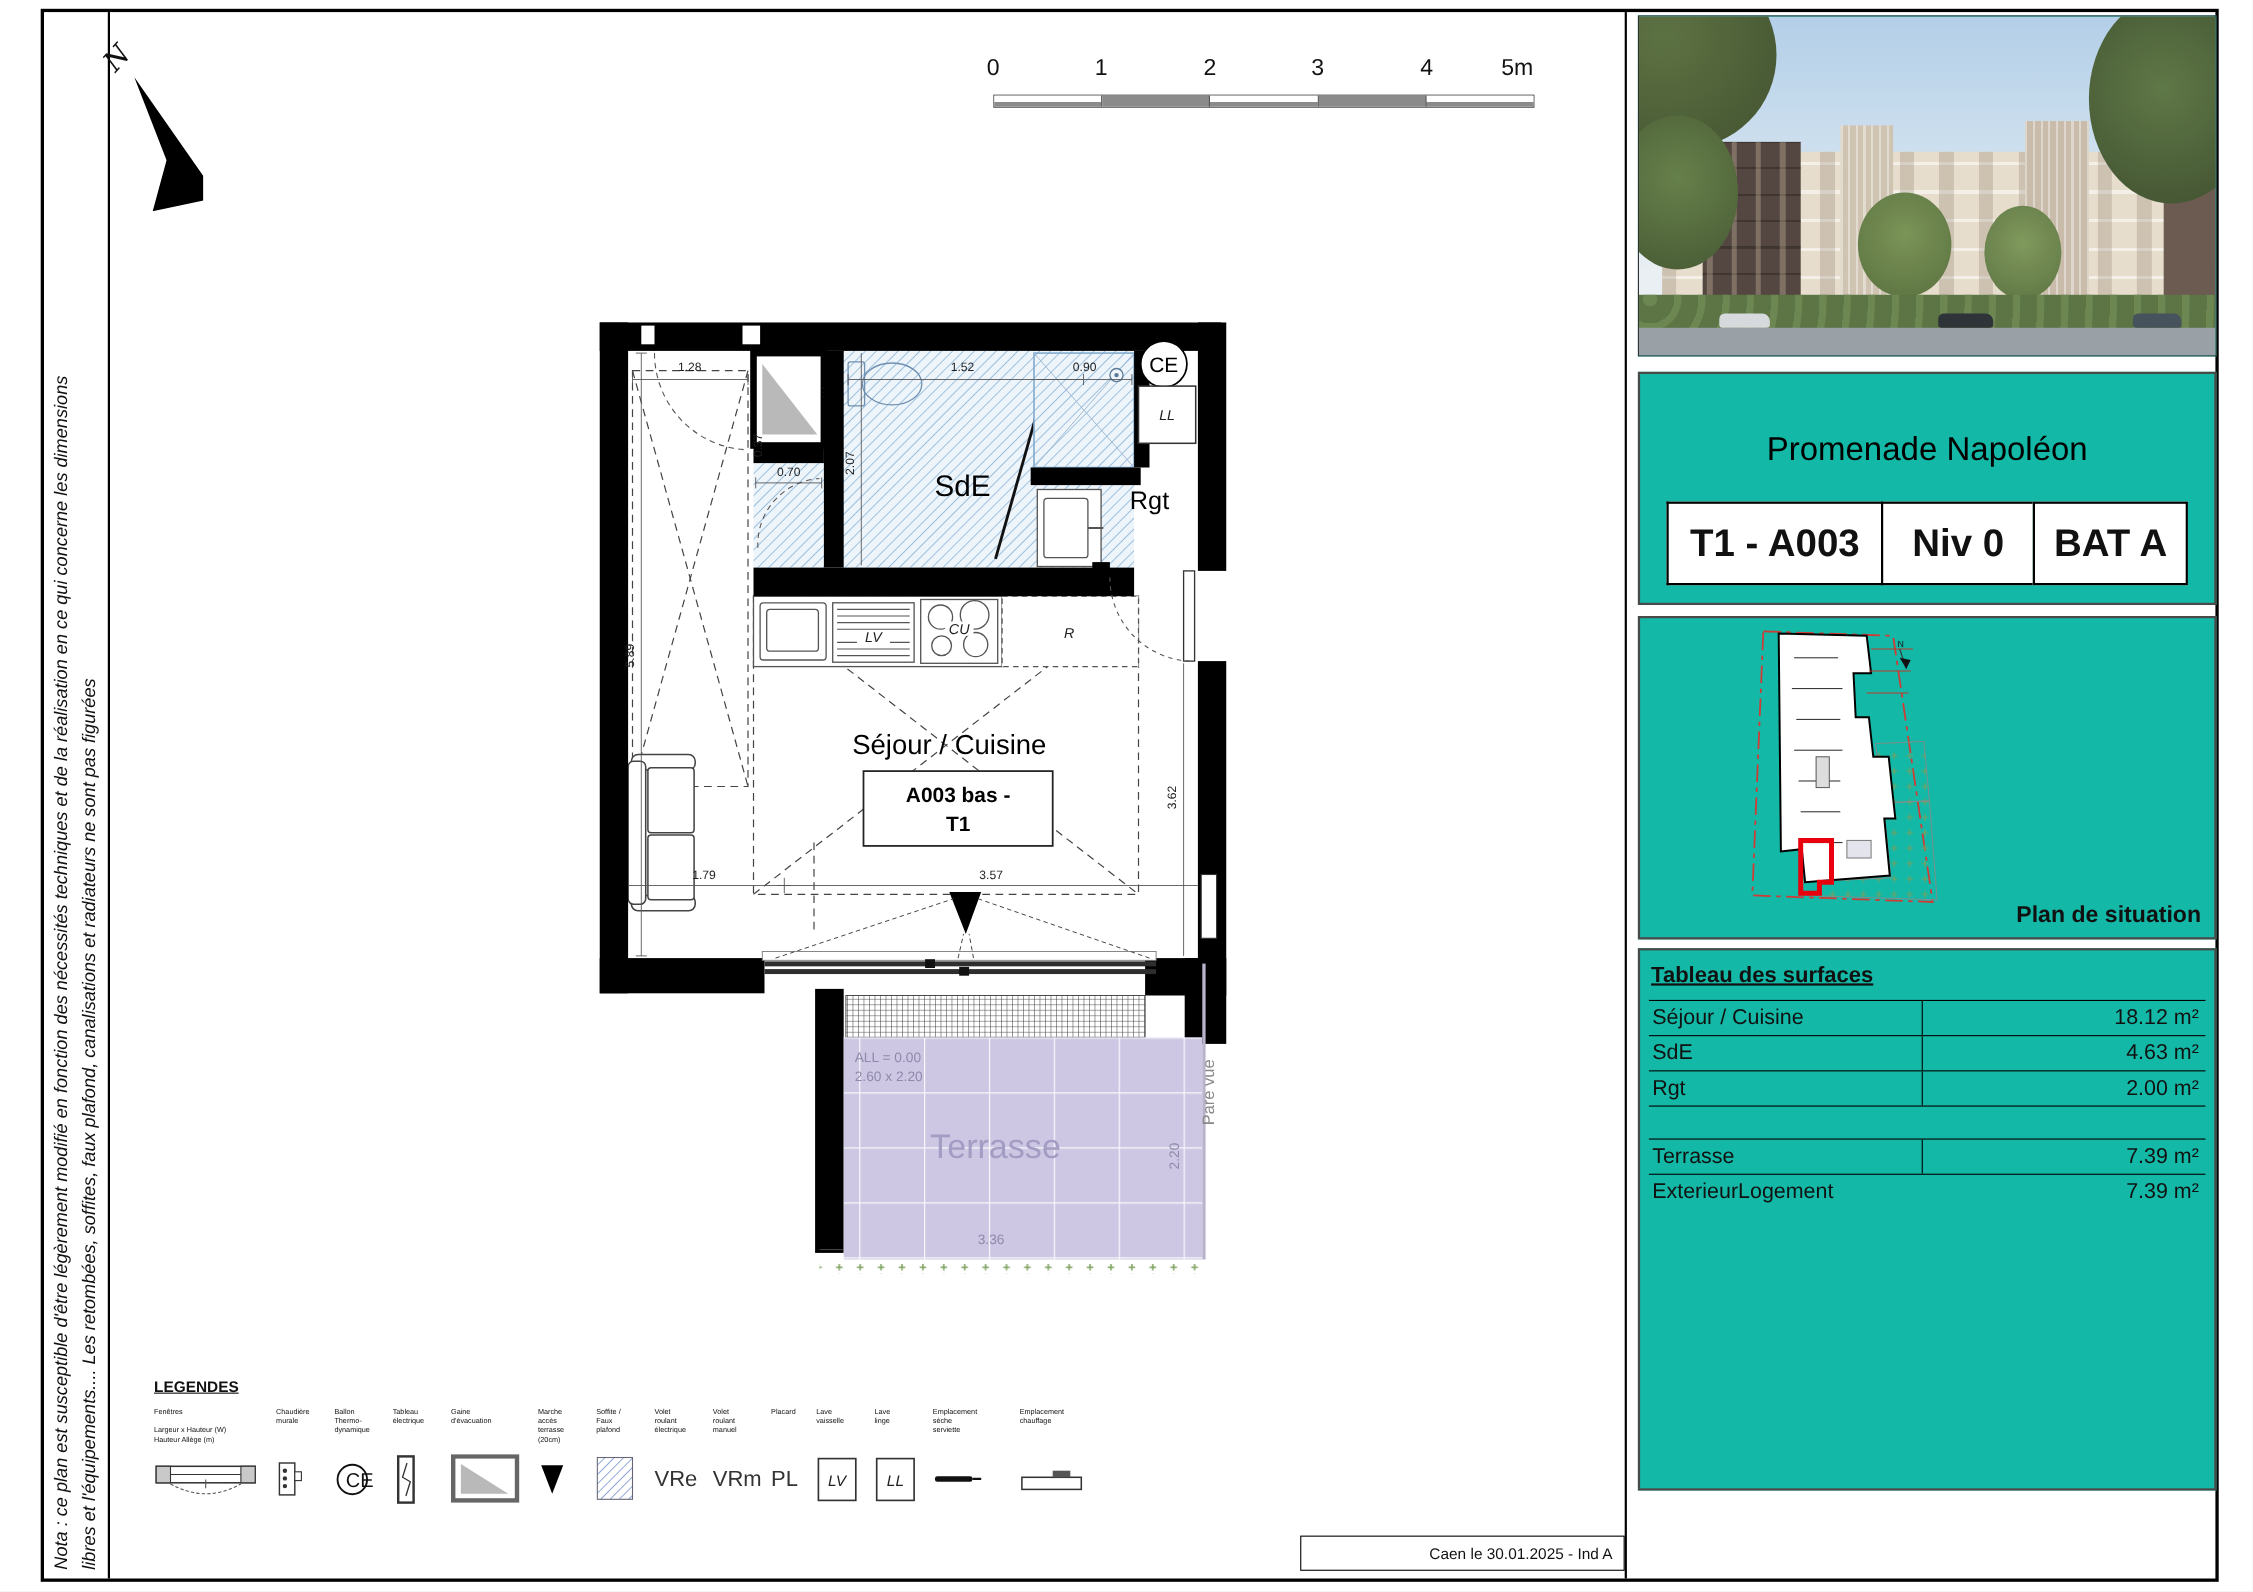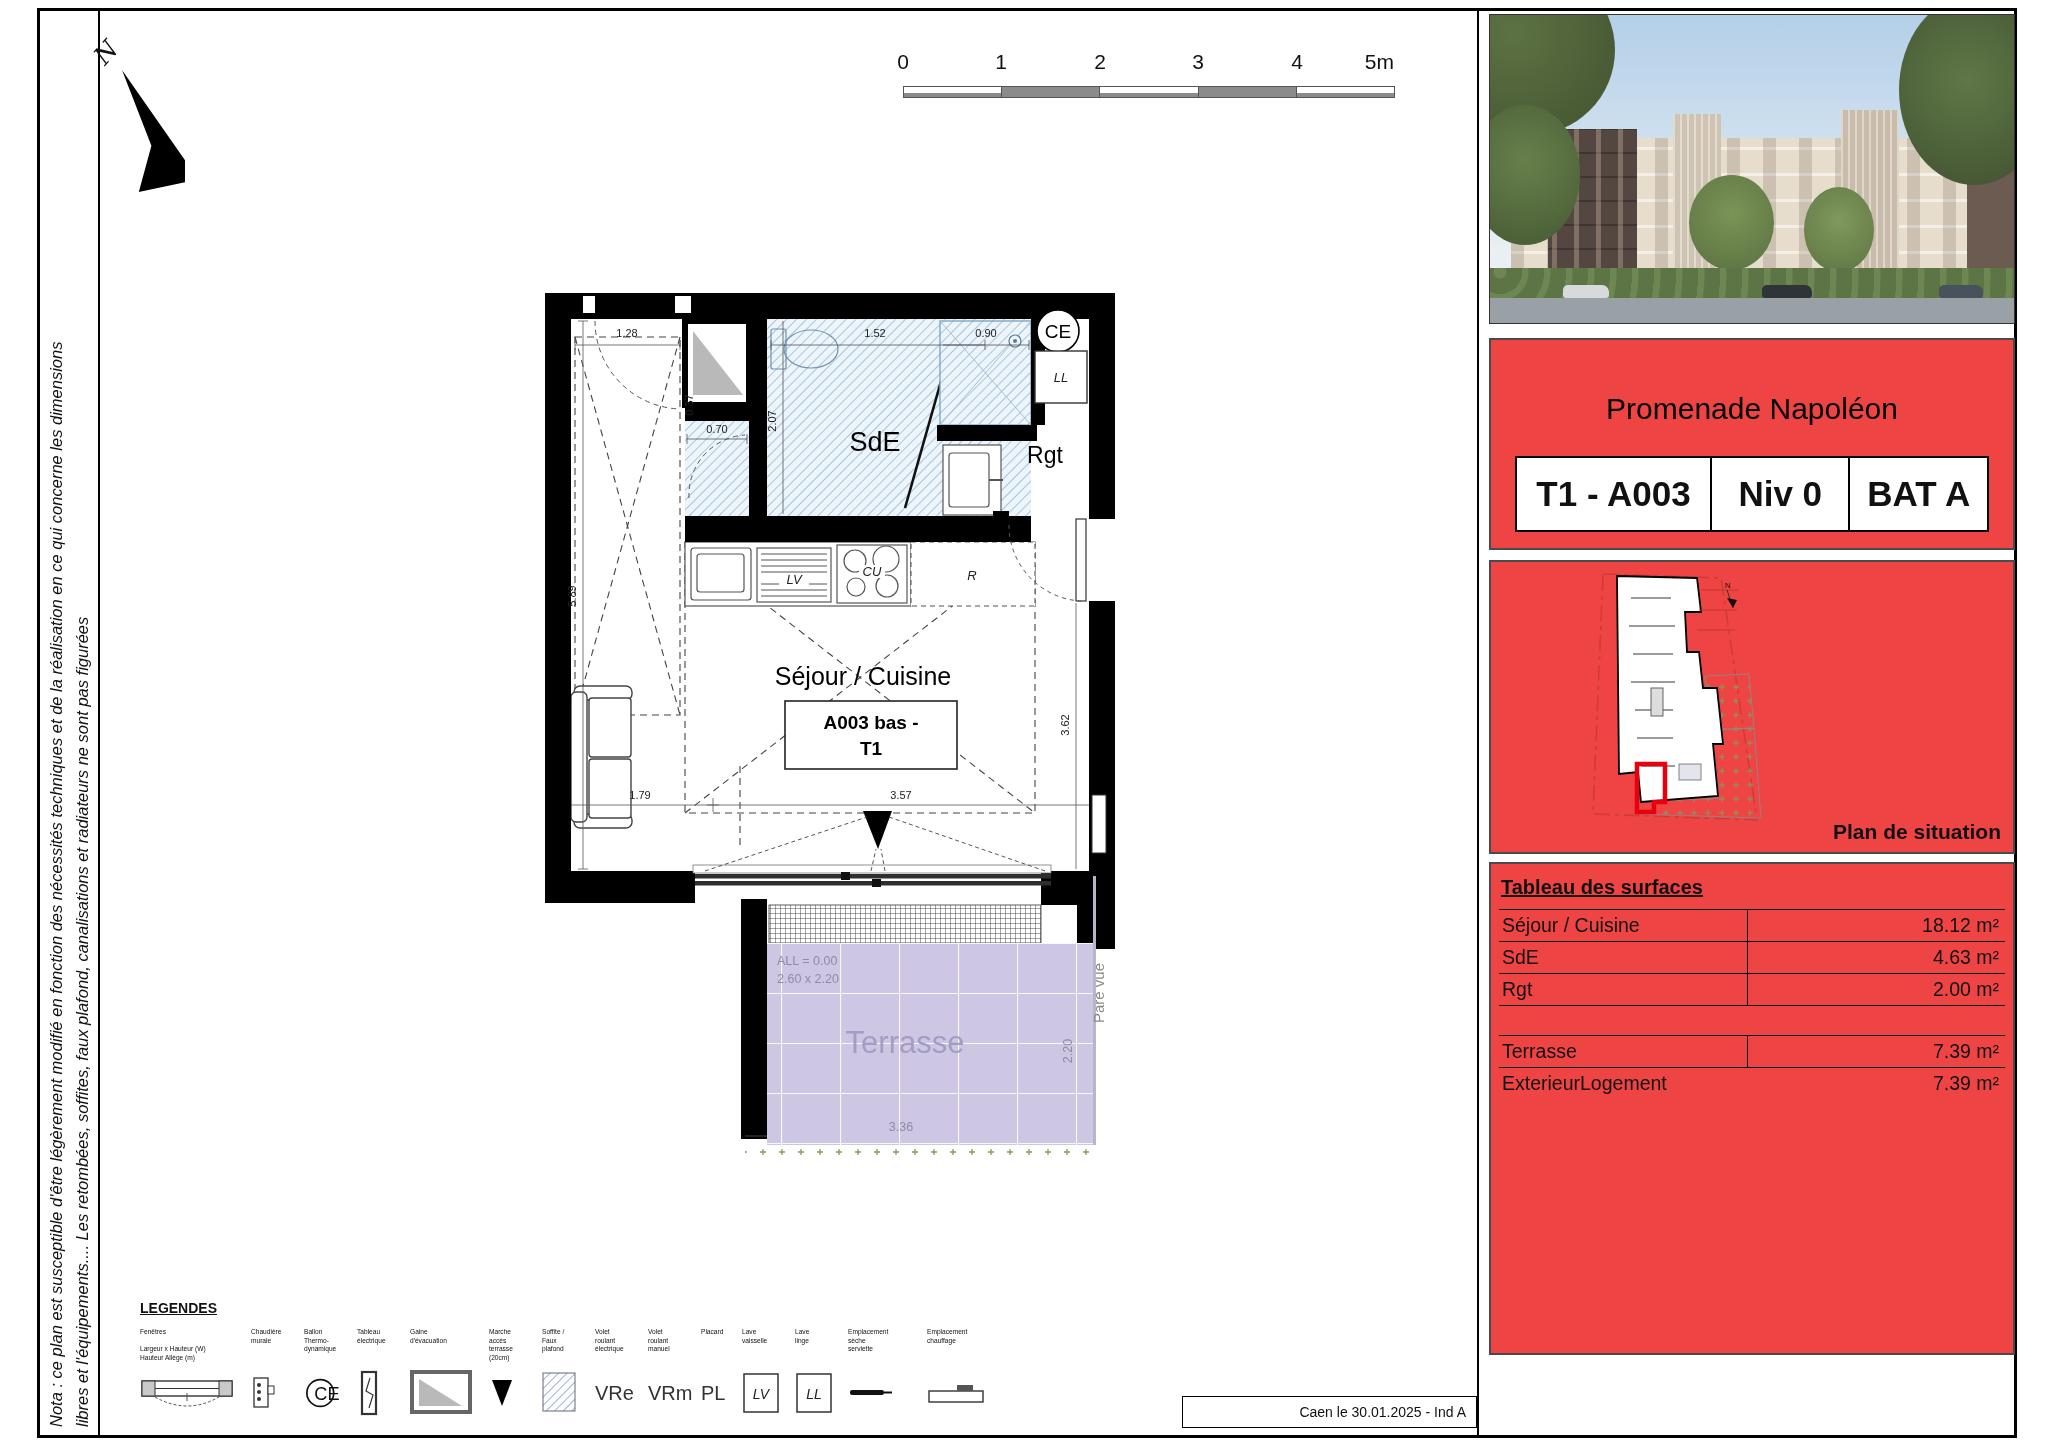--- a/index.html
+++ b/index.html
@@ -42,32 +42,32 @@
   .t-room{font-size:25px;fill:#000;}
   .t-sde{font-size:27px;fill:#000;}
   .t-rgt{font-size:23px;fill:#000;}
   .t-ter{font-size:31px;fill:#a39dc4;}
   .t-tag{font-size:19px;font-weight:bold;fill:#000;}
   .t-eq{font-size:13px;font-style:italic;fill:#222;}
   .t-ce{font-size:19px;fill:#000;}
   .t-tiny{font-size:7px;fill:#444;}
 
   
-  .legend{position:absolute;left:140px;top:1300px;width:700px;}
+  .legend{position:absolute;left:140px;top:1252px;width:700px;}
   .legend-title{font-size:14px;font-weight:bold;text-decoration:underline;margin-bottom:12px;}
   .legend-row{display:flex;align-items:flex-start;gap:7px;}
   .li{display:flex;flex-direction:column;width:46px;flex:0 0 auto;}
   .li.w1{width:104px;}.li.w2{width:72px;}
   .li .lbl{font-size:6.6px;line-height:1.3;height:42px;color:#111;}
   .li .ic{height:46px;display:flex;align-items:center;}
   .li .sym{font-size:20px;color:#333;}
 
   
   .panel{position:absolute;left:1489px;width:526px;border:2px solid #4a4a4a;
-         box-sizing:border-box;background:#ef4444;}
+         box-sizing:border-box;background:#14b8a6;}
   .p-photo{top:14px;height:310px;border:1px solid #333;overflow:hidden;}
   .p-title{top:338px;height:212px;}
   .p-sit{top:560px;height:294px;}
   .p-surf{top:862px;height:493px;}
   .p-logo{top:1280px;height:156px;}
 
   
   .ph{position:absolute;}
   .sky{inset:0;background:linear-gradient(180deg,#b3cfe8 0%,#d8e6f1 55%,#e9eff3 75%);}
   .bldg{left:4%;right:3%;top:40%;height:46%;background:#e6ddcd;

